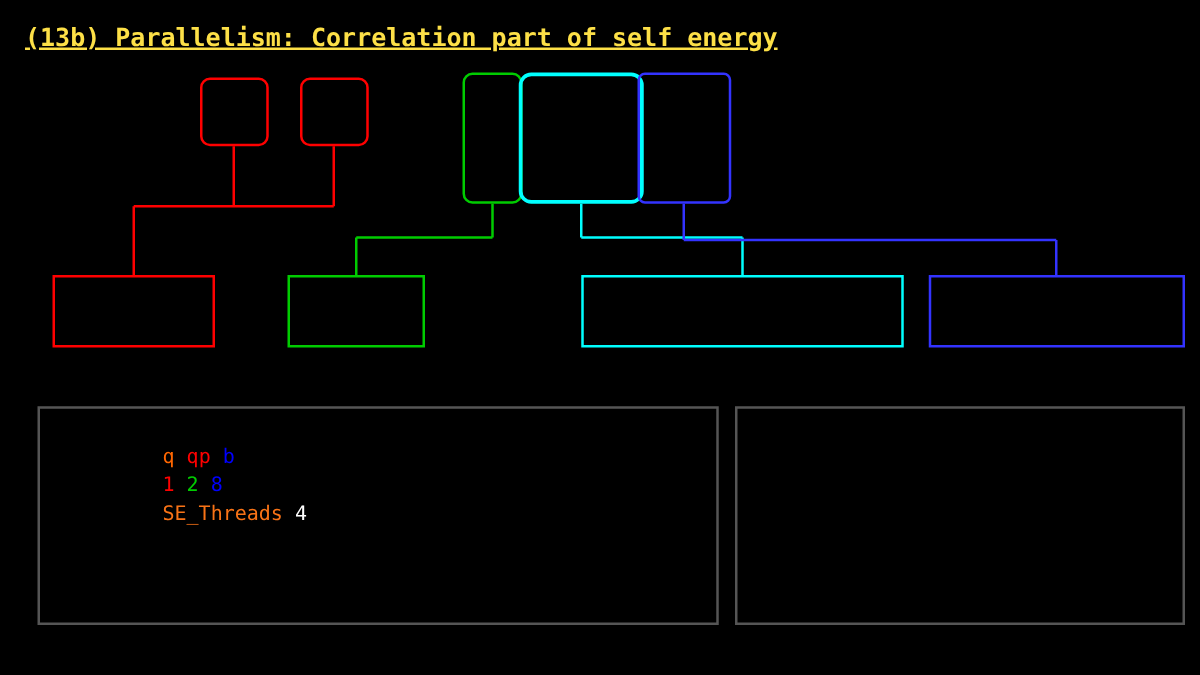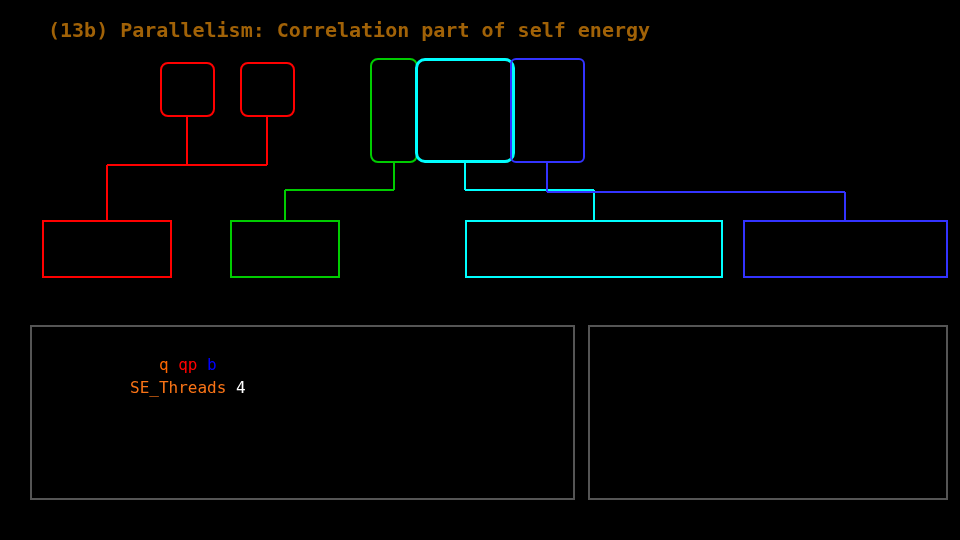--- a/index.html
+++ b/index.html
@@ -14,24 +14,25 @@
 
     #main-canvas {
       position: relative;
       width: 960px;
       height: 540px;
     }
 
     .title {
       position: absolute;
       top: 18px;
-      left: 48px;
-      color: #a16207;
+      left: 20px;
+      color: #fde047;
       font-size: 20px;
       font-weight: bold;
+      text-decoration: underline;
     }
 
     
     .box-red-1 {
       position: absolute;
       top: 62px;
       left: 160px;
       width: 55px;
       height: 55px;
       border: 2px solid red;
@@ -139,21 +140,20 @@
     .panel-left-content {
       position: absolute;
       top: 355px;
       left: 130px;
     }
 
     .row-labels {
       color: white;
       font-size: 16px;
       margin-bottom: 4px;
-      text-align: center;
     }
     .row-values {
       font-size: 16px;
       margin-bottom: 4px;
     }
     .row-se {
       font-size: 16px;
     }
 
     .col-q { color: #ff6600; }
@@ -218,20 +218,27 @@
   </div>
 
   <div class="panel-left-content">
     <div class="row-labels">
       <span class="col-q">q</span>
       <span> </span>
       <span class="col-qp">qp</span>
       <span> </span>
       <span class="col-b">b</span>
     </div>
+    <div class="row-values">
+      <span class="col-1">1</span>
+      <span style="color:white;"> </span>
+      <span class="col-2">2</span>
+      <span style="color:white;"> </span>
+      <span class="col-8">8</span>
+    </div>
     <div class="row-se">
       <span class="col-se">SE_Threads</span>
       <span style="color:white;">   </span>
       <span class="col-4">4</span>
     </div>
   </div>
 
   <div class="panel-right"></div>
 
 </div>

